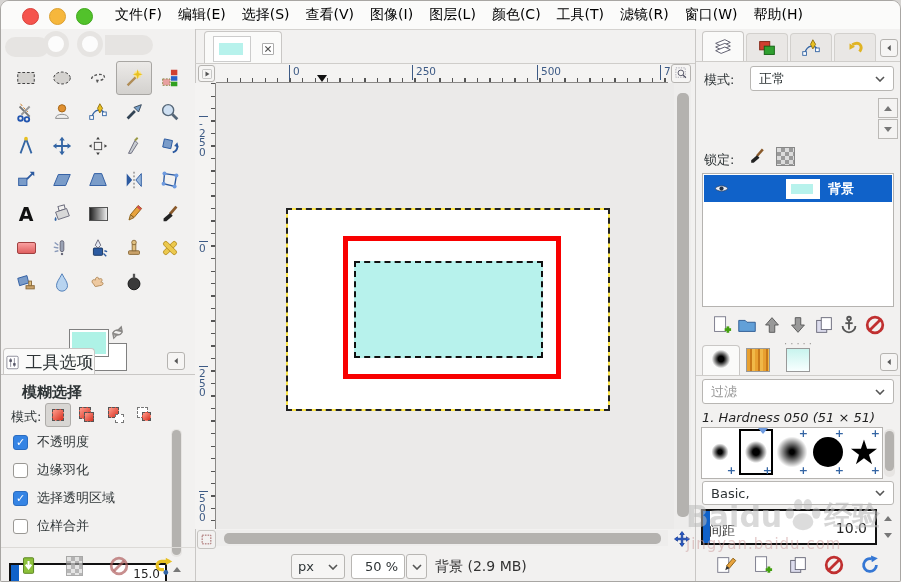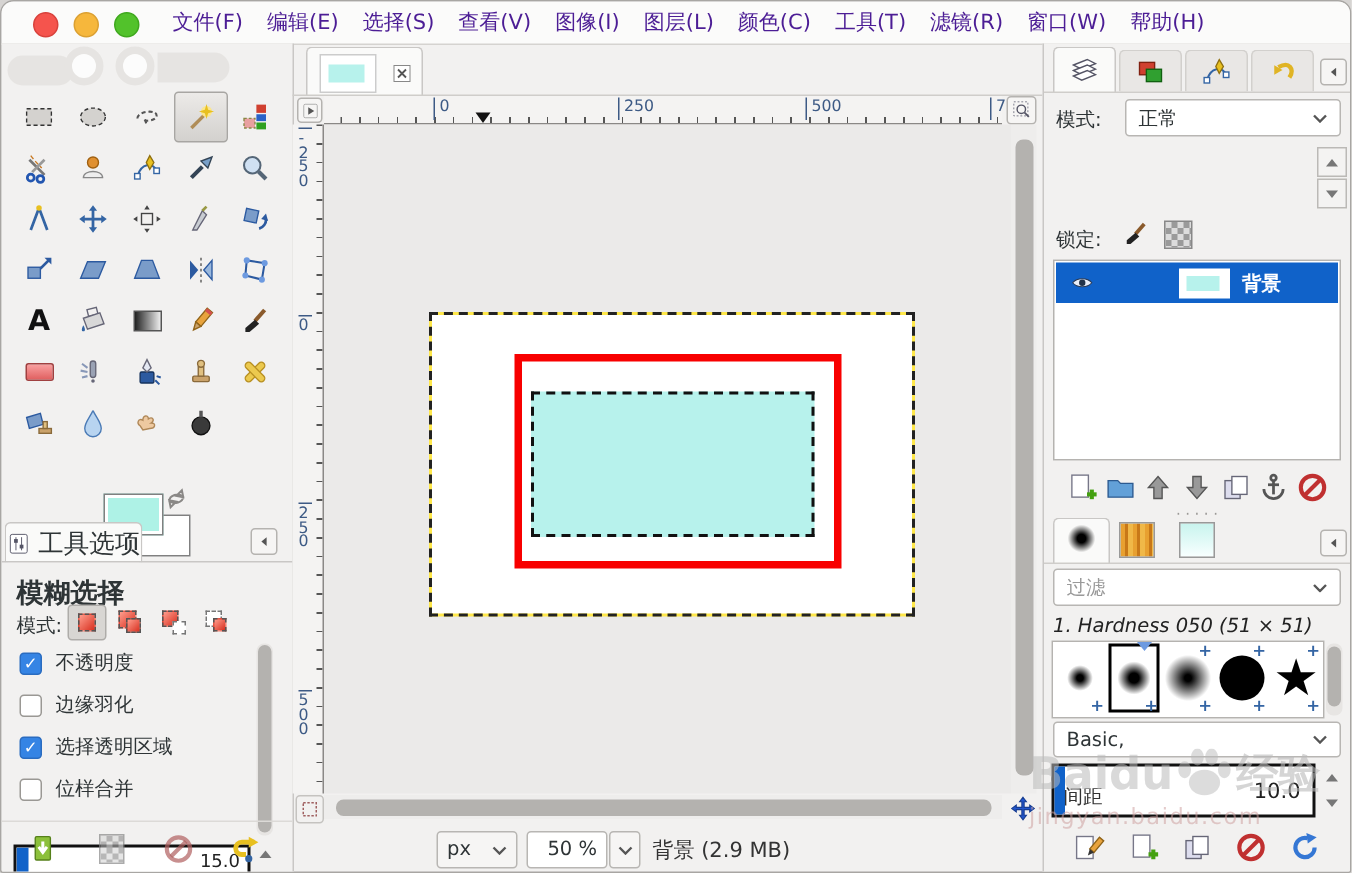--- a/index.html
+++ b/index.html
@@ -5,45 +5,45 @@
   html,body{margin:0;padding:0;background:#d6d4d2;}
   #app{position:relative;width:901px;height:582px;background:#f2f1f0;
        font-family:"DejaVu Sans","Liberation Sans",sans-serif;color:#2e3436;
        border:1px solid #a8a6a3;border-radius:9px 9px 2px 2px;overflow:hidden;box-sizing:border-box;}
   .abs{position:absolute;}
   .ic{display:flex;align-items:center;justify-content:center;}
   
   #menubar{left:0;top:0;width:901px;height:28px;background:#fbfbfa;border-bottom:1px solid #d5d3d0;}
   .light{position:absolute;top:7px;width:15px;height:15px;border-radius:50%;}
   #menu-items{position:absolute;left:106px;top:0;height:28px;display:flex;align-items:center;}
-  .menu-item{padding:0 8px;font-size:14px;color:#4c1d95;white-space:nowrap;}
+  .menu-item{padding:0 8px;font-size:14px;color:#000000;white-space:nowrap;}
   
   #toolbox{left:0;top:28px;width:194px;height:554px;background:#f2f1f0;border-right:1px solid #c9c7c5;}
   #tool-grid{position:absolute;left:7px;top:32px;width:180px;display:grid;grid-template-columns:repeat(5,36px);grid-auto-rows:34px;}
   .cell{display:flex;align-items:center;justify-content:center;border-radius:3px;}
   .cell.active{background:linear-gradient(#eceae8,#d3d1ce);border:1px solid #a8a6a3;box-sizing:border-box;}
   .ti{width:24px;height:24px;display:flex;align-items:center;justify-content:center;}
   .ti svg{width:22px;height:22px;}
   
   .tab{background:#fafaf9;border:1px solid #c9c7c5;border-bottom:none;border-radius:4px 4px 0 0;box-sizing:border-box;}
-  .paneltitle{font-weight:bold;font-size:18px;}
+  .paneltitle{font-weight:bold;font-size:15px;margin-left:11px;}
   .cb{width:15px;height:15px;border:1px solid #9a9894;border-radius:3px;background:#fff;display:inline-flex;align-items:center;justify-content:center;font-size:11px;color:#fff;box-sizing:border-box;}
   .cb.on{background:#3584e4;border-color:#2a6cc0;}
   .cbrow{position:absolute;left:12px;display:flex;align-items:center;gap:9px;font-size:13px;}
   .modebtn{width:26px;height:24px;display:flex;align-items:center;justify-content:center;border-radius:3px;}
   .modebtn.pressed{background:#d8d6d3;border:1px solid #aeaca9;box-sizing:border-box;}
   .sq{display:inline-block;width:12px;height:12px;background:linear-gradient(135deg,#ff9d8d,#d83020);border:1px dashed #555;box-sizing:border-box;}
   .sqe{display:inline-block;width:9px;height:9px;border:1px dashed #777;background:#fff;box-sizing:border-box;}
   .thumbbar{background:#b4b2af;border-radius:5px;}
   .track{background:#e7e5e3;border-radius:5px;}
   
   .hruler{background-color:#f4f3f2;background-image:repeating-linear-gradient(to right,#555 0 1px,transparent 1px 12.5px);background-size:452px 4px;background-repeat:no-repeat;background-position:10.5px bottom;border-bottom:1px solid #8a8886;box-sizing:border-box;}
   .vruler{background-color:#f4f3f2;background-image:repeating-linear-gradient(to bottom,#555 0 1px,transparent 1px 12.5px);background-size:4px 446px;background-repeat:no-repeat;background-position:right top;border-right:1px solid #8a8886;box-sizing:border-box;}
   .hlab{position:absolute;top:1px;padding-left:3px;border-left:1px solid #3d5a85;height:15px;font-size:10.5px;color:#3d5a85;}
-  .vlab{position:absolute;left:4px;width:9px;padding-top:2px;border-top:1px solid #3d5a85;font-size:10.5px;line-height:9.5px;color:#3d5a85;word-break:break-all;}
+  .vlab{position:absolute;left:4px;width:9px;padding-top:2px;border-top:1px solid #3d5a85;font-size:10.5px;line-height:9.5px;color:#3d5a85;word-break:break-all;margin-top:31px;}
   .canvasW{background:#fff;box-shadow:0 0 0 2px #ffe84a;outline:2px dashed #222;outline-offset:0px;}
   .btnish{background:#f6f5f4;border:1px solid #b5b3b0;border-radius:3px;box-sizing:border-box;}
   .chev{display:inline-block;width:10px;height:6px;}
   
   #rightpanel{left:694px;top:28px;width:207px;height:554px;background:#f2f1f0;border-left:1px solid #c9c7c5;}
   .dd{background:#fff;border:1px solid #b8b6b3;border-radius:3px;box-sizing:border-box;font-size:13px;display:flex;align-items:center;}
   .spinbtn{width:20px;height:20px;background:#f4f3f2;border:1px solid #bbb9b6;box-sizing:border-box;display:flex;align-items:center;justify-content:center;}
   .tri-up{width:0;height:0;border-left:4px solid transparent;border-right:4px solid transparent;border-bottom:5px solid #777;}
   .tri-dn{width:0;height:0;border-left:4px solid transparent;border-right:4px solid transparent;border-top:5px solid #777;}
   .bcell{position:relative;width:36px;height:48px;display:flex;align-items:center;justify-content:center;}

